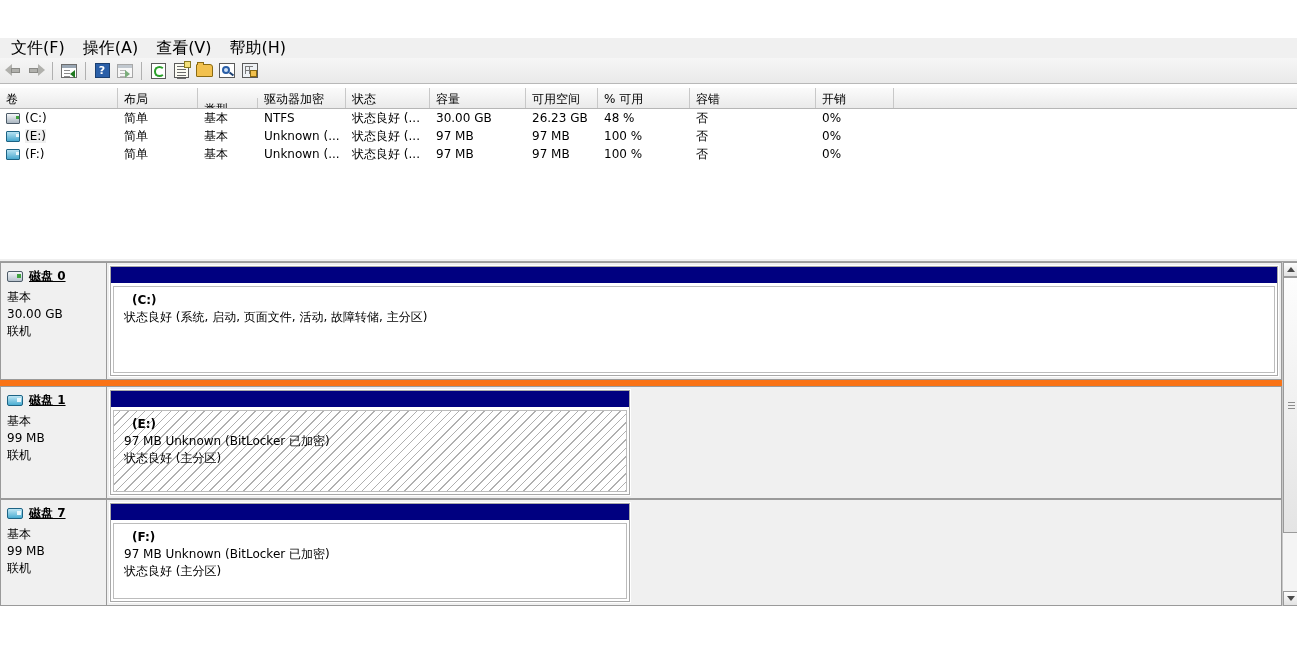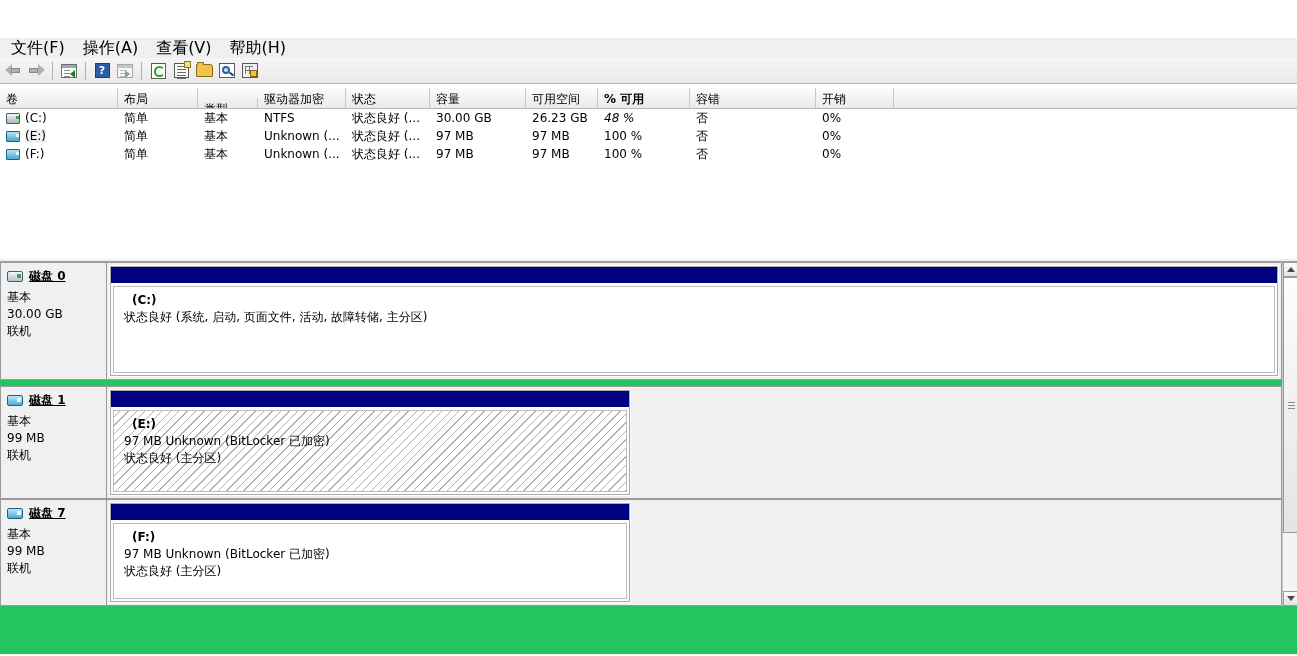--- a/index.html
+++ b/index.html
@@ -173,22 +173,22 @@
   .sel-bg { background:#f0f0f0; }
 
   
   .splitter {
     position:absolute; left:0; top:258px; width:1297px; height:4px;
     background:#f0f0f0; border-top:1px solid #ffffff; border-bottom:1px solid #a0a0a0;
   }
 
   
   .disk-pane {
-    position: absolute; left: 0; top: 262px; width: 1297px; height: 392px;
-    background: #22c55e; overflow: hidden;
+    position: absolute; left: 0; top: 262px; width: 1297px; height: 344px;
+    background: #f97316; overflow: hidden;
   }
   .disk-scroll { position:absolute; left:0; top:0; width:1282px; height:344px; }
 
   .disk-row { position: absolute; left: 0; width: 1282px; display: flex; }
   .disk-info {
     width: 106px; flex: 0 0 106px;
     background: #f0f0f0;
     border: 1px solid #9a9a9a; border-right: none;
     padding: 5px 0 0 6px;
     position: relative;
@@ -371,41 +371,41 @@
 
   <div class="vol-list">
     <div class="vol-header" id="vol-head">
         <div class="th" style="width: 118px; flex: 0 0 118px;">卷</div>
         <div class="th" style="width: 80px; flex: 0 0 80px;">布局</div>
         <div class="th" style="width: 60px; flex: 0 0 60px; margin-top: 10px;">类型</div>
         <div class="th" style="width: 88px; flex: 0 0 88px;">驱动器加密</div>
         <div class="th" style="width: 84px; flex: 0 0 84px;">状态</div>
         <div class="th" style="width: 96px; flex: 0 0 96px;">容量</div>
         <div class="th" style="width: 72px; flex: 0 0 72px;">可用空间</div>
-        <div class="th" style="width: 92px; flex: 0 0 92px; font-weight: bold;">% 可用</div>
+        <div class="th" style="width: 92px; flex: 0 0 92px;">% 可用</div>
         <div class="th" style="width: 126px; flex: 0 0 126px;">容错</div>
         <div class="th" style="width: 78px; flex: 0 0 78px;">开销</div>
         <div class="th" style="width: 303px; flex: 0 0 303px;"></div>
       </div>
     <div id="vol-body">
         <div class="vol-row">
           <div class="td c0" style="width: 118px; flex: 0 0 118px;">
             <span class="vol-ic">
               <span class="b"></span>
               <span class="l"></span>
             </span>
             <span>(C:)</span>
           </div>
           <div class="td c1" style="width: 80px; flex: 0 0 80px;">简单</div>
           <div class="td c2" style="width: 60px; flex: 0 0 60px;">基本</div>
           <div class="td c3" style="width: 88px; flex: 0 0 88px;">NTFS</div>
           <div class="td c4" style="width: 84px; flex: 0 0 84px;">状态良好 (...</div>
           <div class="td c5" style="width: 96px; flex: 0 0 96px;">30.00 GB</div>
           <div class="td c6" style="width: 72px; flex: 0 0 72px;">26.23 GB</div>
-          <div class="td c7" style="width: 92px; flex: 0 0 92px; font-style: italic;">48 %</div>
+          <div class="td c7" style="width: 92px; flex: 0 0 92px;">48 %</div>
           <div class="td c8" style="width: 126px; flex: 0 0 126px;">否</div>
           <div class="td c9" style="width: 78px; flex: 0 0 78px;">0%</div>
           <div class="td c10" style="width: 303px; flex: 0 0 303px;"></div>
         </div>
         <div class="vol-row sel">
           <div class="td c0" style="width: 118px; flex: 0 0 118px;">
             <span class="vol-ic rem">
               <span class="b"></span>
               <span class="l"></span>
             </span>

